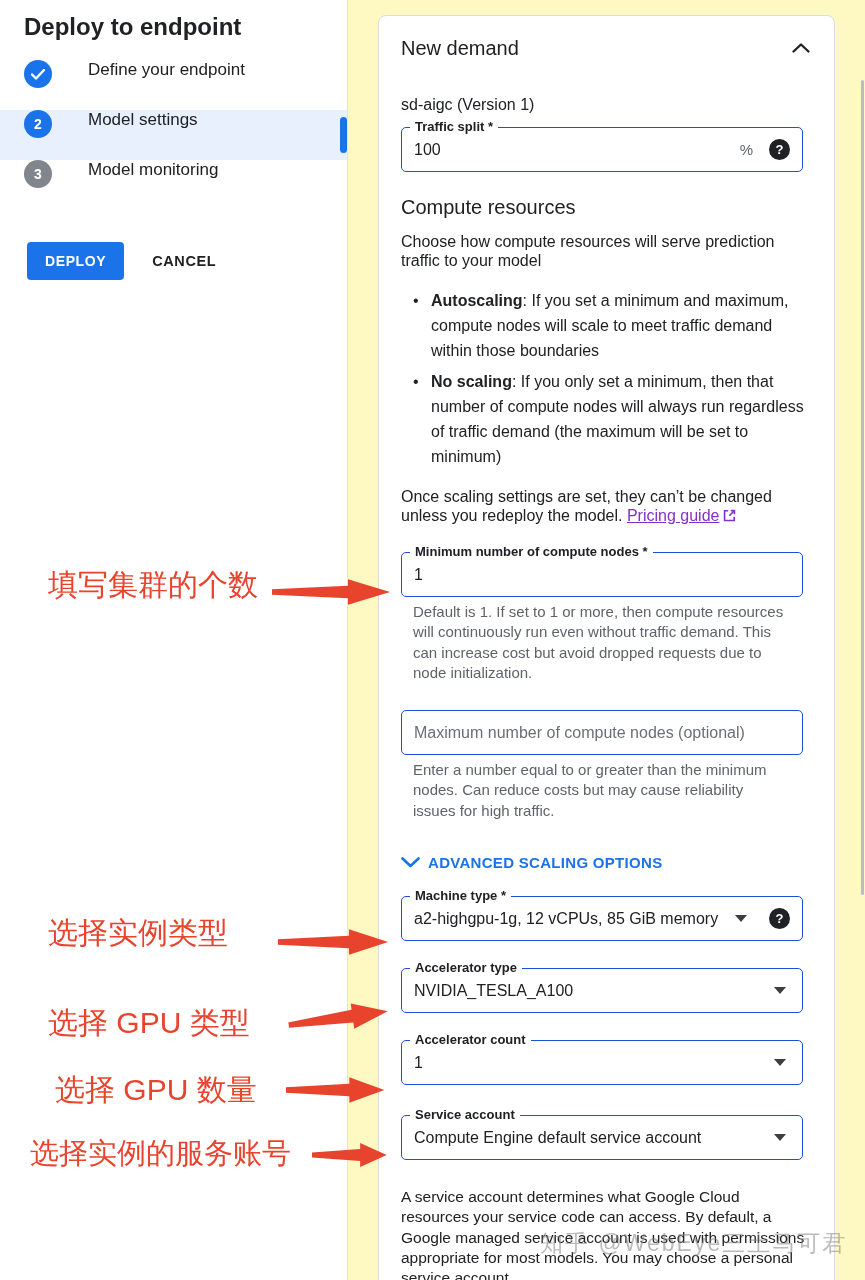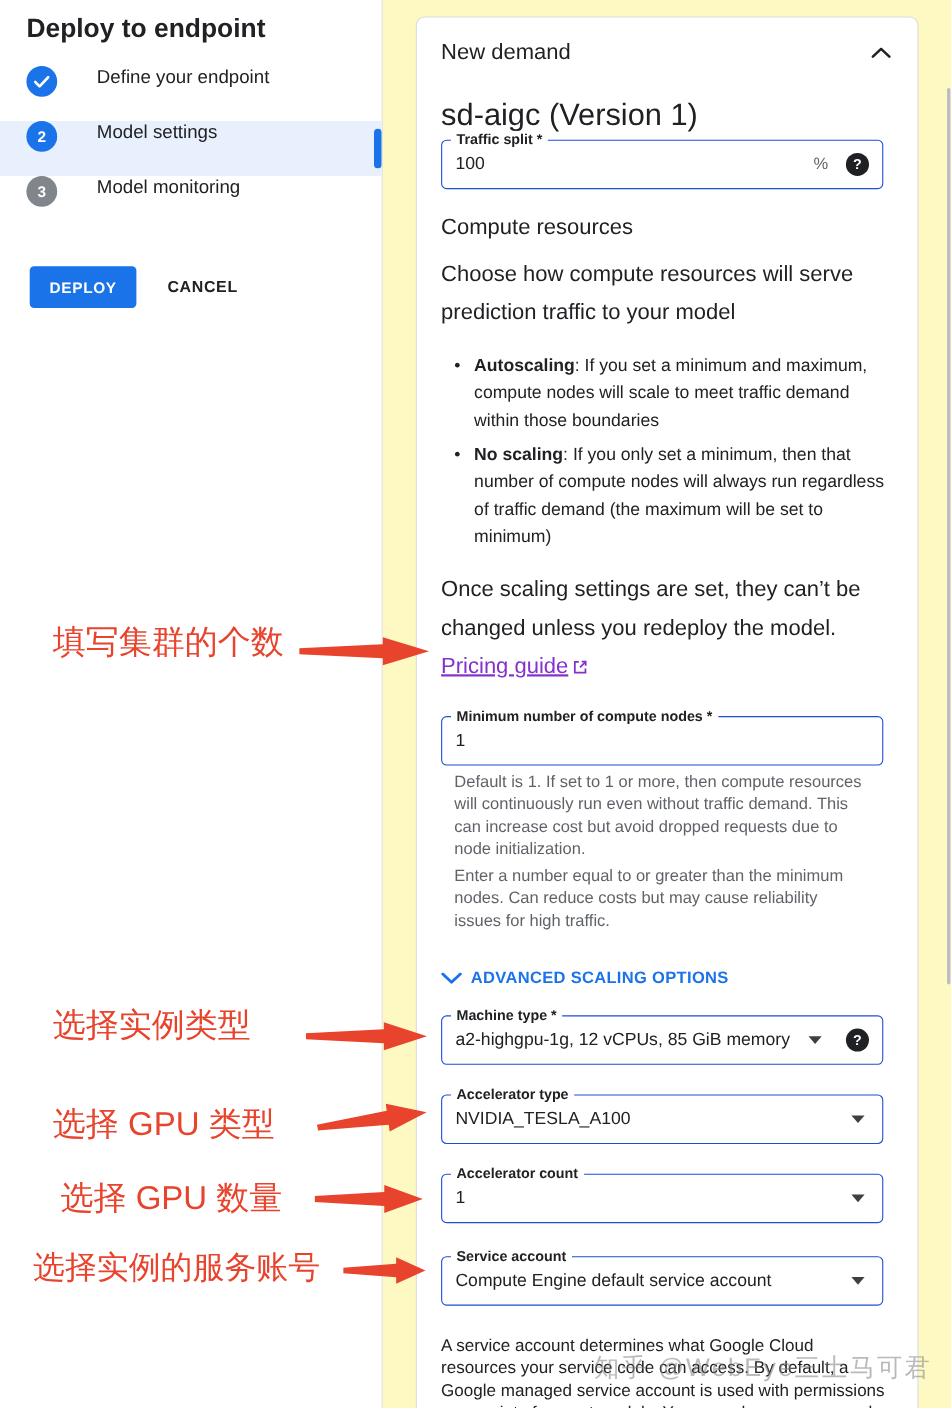--- a/index.html
+++ b/index.html
@@ -26,37 +26,37 @@
                 letter-spacing:0.6px; margin-left:28px; cursor:pointer; }
 
   .v-divider { position:absolute; left:347px; top:0; width:1px; height:100%; background:#e3e3e3; }
 
   
   .card { position:absolute; left:378px; top:15px; width:457px; height:1300px; background:#fff;
           border:1px solid #dadce0; border-radius:8px; padding:18px 22px; }
   .card-header { display:flex; align-items:center; justify-content:space-between; }
   .card-header h2 { font-size:20px; font-weight:500; line-height:28px; }
   .chev-btn { background:none; border:none; cursor:pointer; padding:2px; }
-  .model-title { font-size:28px; font-weight:500; line-height:26px; margin-top:30px; }
+  .model-title { font-size:16px; font-weight:500; line-height:26px; margin-top:30px; }
 
   .field { position:relative; width:402px; height:45px; border:1px solid #1d4ed8; border-radius:5px;
            display:flex; align-items:center; padding:0 12px; background:#fff; cursor:text; }
   .field-label { position:absolute; top:-9px; left:8px; background:#fff; padding:0 5px; font-size:13px;
                  font-weight:700; color:#202124; white-space:nowrap; }
   .field-value { font-size:16px; color:#202124; flex:1 1 auto; white-space:nowrap; overflow:hidden; }
   .field-value.placeholder { color:#6a6f75; }
   .suffix { font-size:15px; color:#5f6368; margin-right:16px; }
   .help-circle { width:21px; height:21px; border-radius:50%; background:#202124; color:#fff; font-size:13px;
                  font-weight:700; display:flex; align-items:center; justify-content:center; flex:0 0 21px; cursor:pointer; }
   .caret { width:0; height:0; border-left:6px solid transparent; border-right:6px solid transparent;
            border-top:7px solid #3c4043; margin:0 4px; cursor:pointer; flex:0 0 auto; }
   .caret.gap { margin-right:22px; }
 
   .section-h { font-size:20px; font-weight:500; line-height:26px; margin-top:22px; }
-  .para { font-size:20px; line-height:35px; width:404px; margin-top:12px; color:#202124; }
+  .para { font-size:16px; line-height:19px; width:404px; margin-top:12px; color:#202124; }
   .bullets { margin-top:18px; padding-left:12px; }
   .bullet { display:flex; width:392px; margin-bottom:6px; }
   .bullet .dot { width:18px; flex:0 0 18px; font-size:16px; line-height:25px; color:#202124; }
   .bullet .b-text { font-size:16px; line-height:25px; flex:1; }
   .link { color:#8430ce; text-decoration:underline; cursor:pointer; }
   .ext-icon { display:inline-block; vertical-align:-2px; margin-left:3px; }
 
   .helper { font-size:15px; line-height:20.3px; color:#5f6368; width:388px; padding-left:12px; margin-top:5px; }
 
   .advanced { display:flex; align-items:center; margin-top:33px; cursor:pointer; }
@@ -163,20 +163,23 @@
           </svg>
       </span>
     </div>
 
     <div class="field mt-field-min">
       <span class="field-label">Minimum number of compute nodes *</span>
       <span class="field-value">1</span>
     </div>
     <div class="helper">Default is 1. If set to 1 or more, then compute resources will continuously run even without traffic demand. This can increase cost but avoid dropped requests due to node initialization.</div>
 
+    <div class="field mt-field-max">
+      <span class="field-value placeholder">Maximum number of compute nodes (optional)</span>
+    </div>
     <div class="helper">Enter a number equal to or greater than the minimum nodes. Can reduce costs but may cause reliability issues for high traffic.</div>
 
     <div class="advanced">
       <span style="margin-left:0;display:flex;">
         <svg width="19" height="11" viewBox="0 0 19 11">
             <polyline points="1.5,1.5 9.5,9 17.5,1.5" fill="none" stroke="#1a73e8" stroke-width="2.6" stroke-linecap="round" stroke-linejoin="round"></polyline>
           </svg>
       </span>
       <span>ADVANCED SCALING OPTIONS</span>
     </div>

